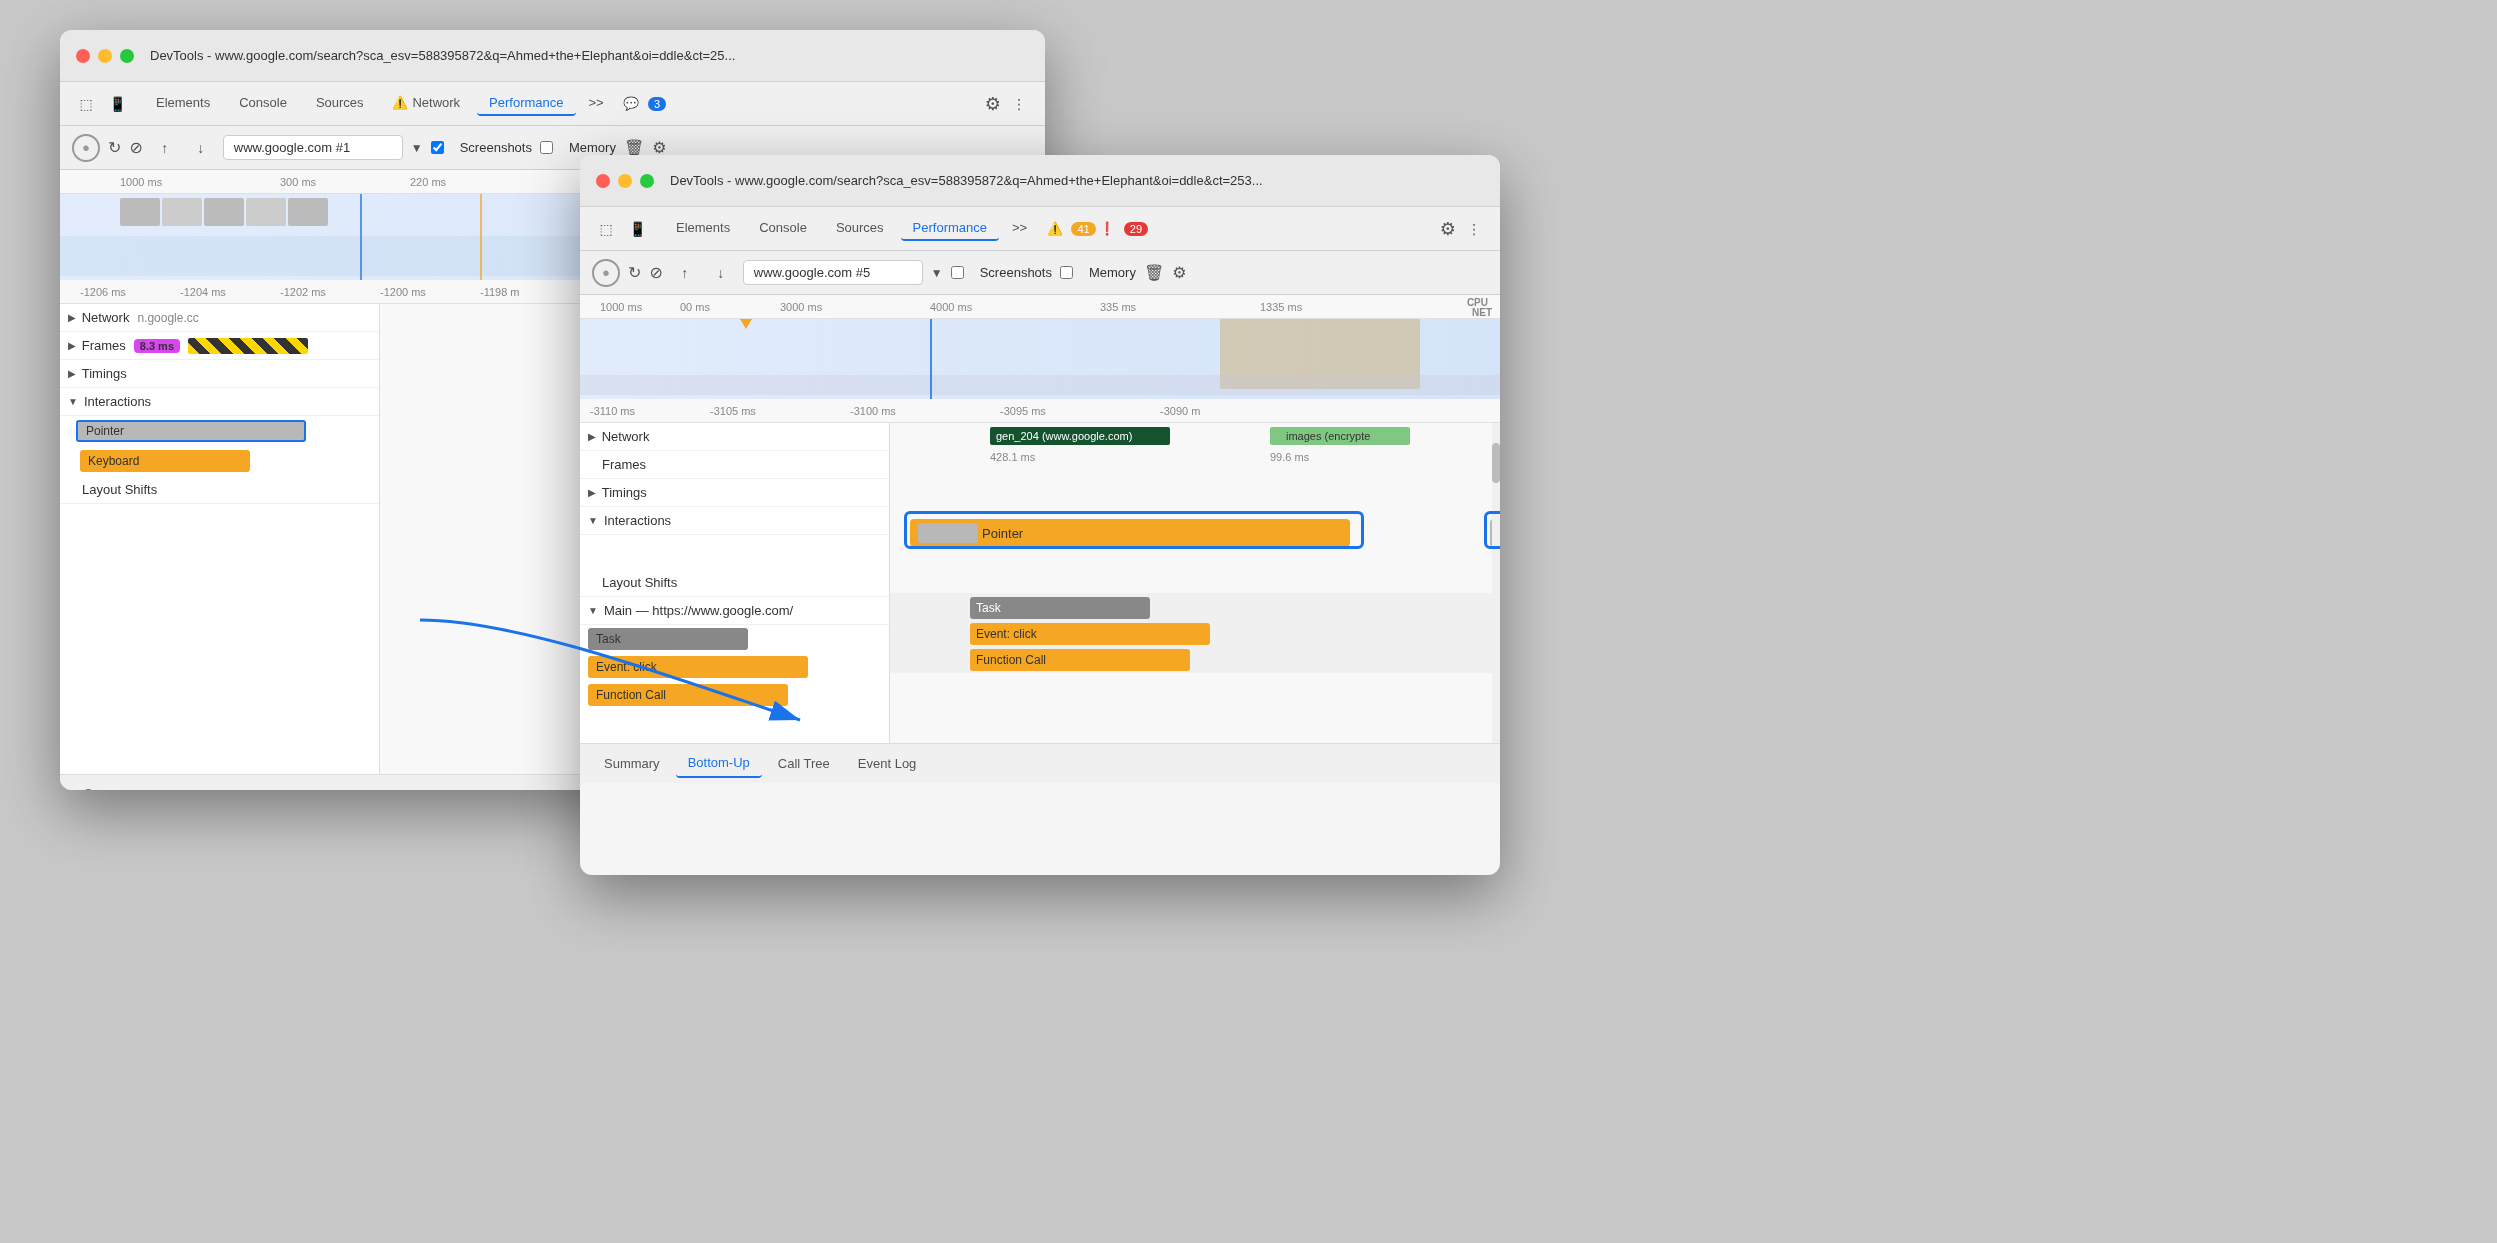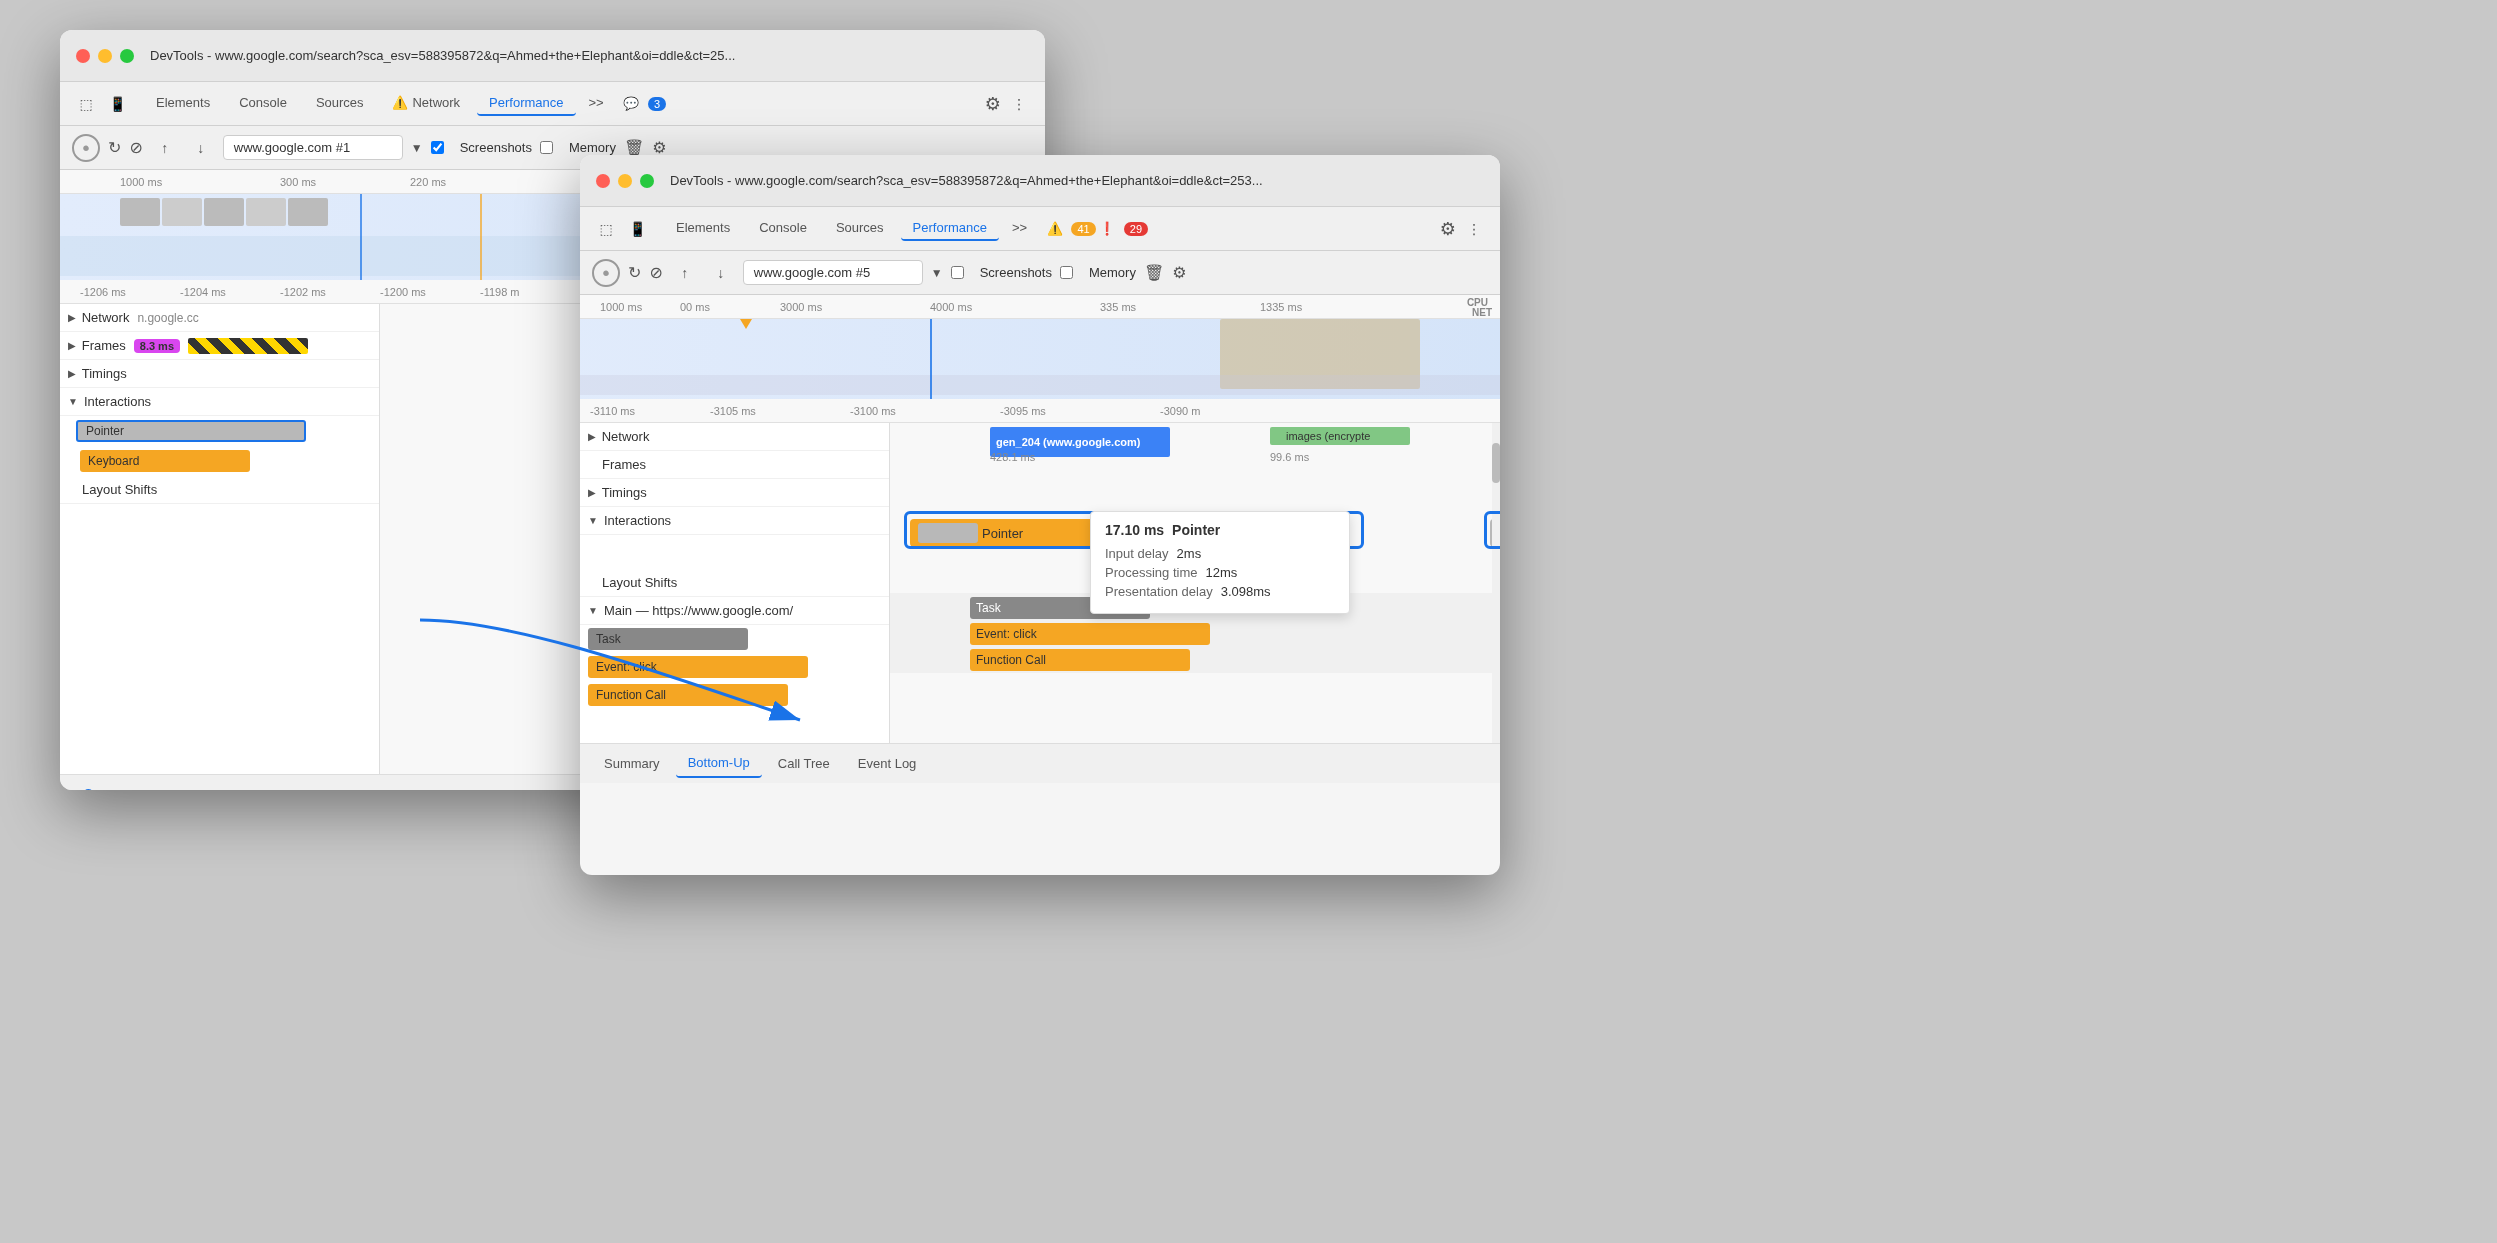--- a/index.html
+++ b/index.html
@@ -693,56 +693,38 @@
       </div>
       <div style="padding:2px 8px;">
         <div class="main-thread-item func-bar">
           <span>Function Call</span>
         </div>
       </div>
     </div>
 
     <div style="flex:1; background:#f8f8f8; position:relative; overflow:hidden;">
 
-      <div style="position:absolute; top:4px; left:100px; height:30px; width:180px; background:#3b82f6; border-radius:2px; display:flex; align-items:center; padding:0 6px;font-weight:bold;">
+      <div style="position:absolute; top:4px; left:100px; height:18px; width:180px; background:#14532d; border-radius:2px; display:flex; align-items:center; padding:0 6px;">
         <span style="font-size:11px; color:#fff;">gen_204 (www.google.com)</span>
       </div>
       <div style="position:absolute; top:4px; left:380px; height:18px; width:140px; background:#81c784; border-radius:2px; display:flex; align-items:center; padding:0 16px;">
         <span style="font-size:11px; color:#333;">images (encrypte</span>
       </div>
 
       <div style="position:absolute; top:28px; left:100px; font-size:11px; color:#888;">428.1 ms</div>
       <div style="position:absolute; top:28px; left:380px; font-size:11px; color:#888;">99.6 ms</div>
 
       <div style="position:absolute; top:96px; left:20px; height:28px; width:440px; background:#f5a623; border-radius:4px; display:flex; align-items:center; padding:0 8px;">
 
         <div style="width:60px; height:20px; background:#b8b8b8; border-radius:3px; margin-right:4px;"></div>
         <span style="font-size:13px; color:#333; font-weight:500;">Pointer</span>
       </div>
 
       <div style="position:absolute; top:96px; left:600px; height:28px; width:140px; background:#b8b8b8; border-radius:4px;"></div>
 
-      <div class="tooltip-box" style="top:88px; left:200px; width:260px;">
-        <div class="tooltip-title">
-          <span>17.10 ms</span>
-          <span style="margin-left:4px;">Pointer</span>
-        </div>
-        <div class="tooltip-row">
-          <span class="tooltip-label">Input delay</span>
-          <span class="tooltip-value">2ms</span>
-        </div>
-        <div class="tooltip-row">
-          <span class="tooltip-label">Processing time</span>
-          <span class="tooltip-value">12ms</span>
-        </div>
-        <div class="tooltip-row">
-          <span class="tooltip-label">Presentation delay</span>
-          <span class="tooltip-value">3.098ms</span>
-        </div>
-      </div>
 
       <div style="position:absolute; top:170px; left:0; right:0; height:80px; background:#f0f0f0;">
 
         <div style="position:absolute; top:4px; left:80px; height:22px; width:180px; background:#888; border-radius:3px; display:flex; align-items:center; padding:0 6px;">
           <span style="font-size:12px; color:#fff;">Task</span>
         </div>
 
         <div style="position:absolute; top:30px; left:80px; height:22px; width:240px; background:#f5a623; border-radius:3px; display:flex; align-items:center; padding:0 6px;">
           <span style="font-size:12px; color:#333;">Event: click</span>
         </div>

